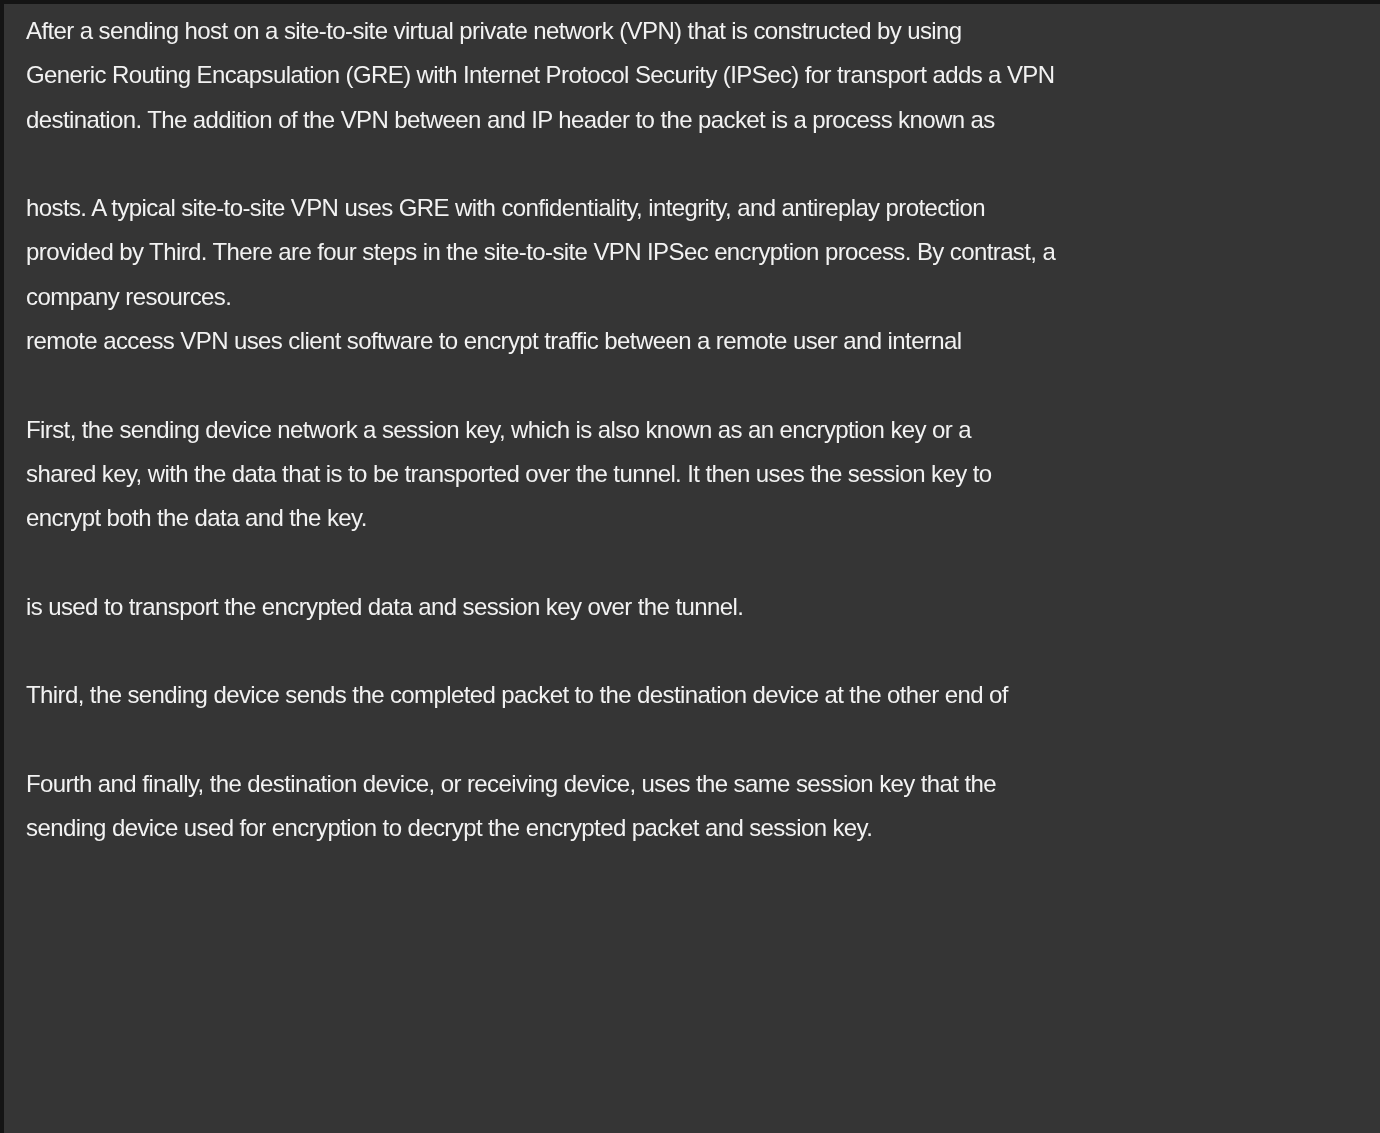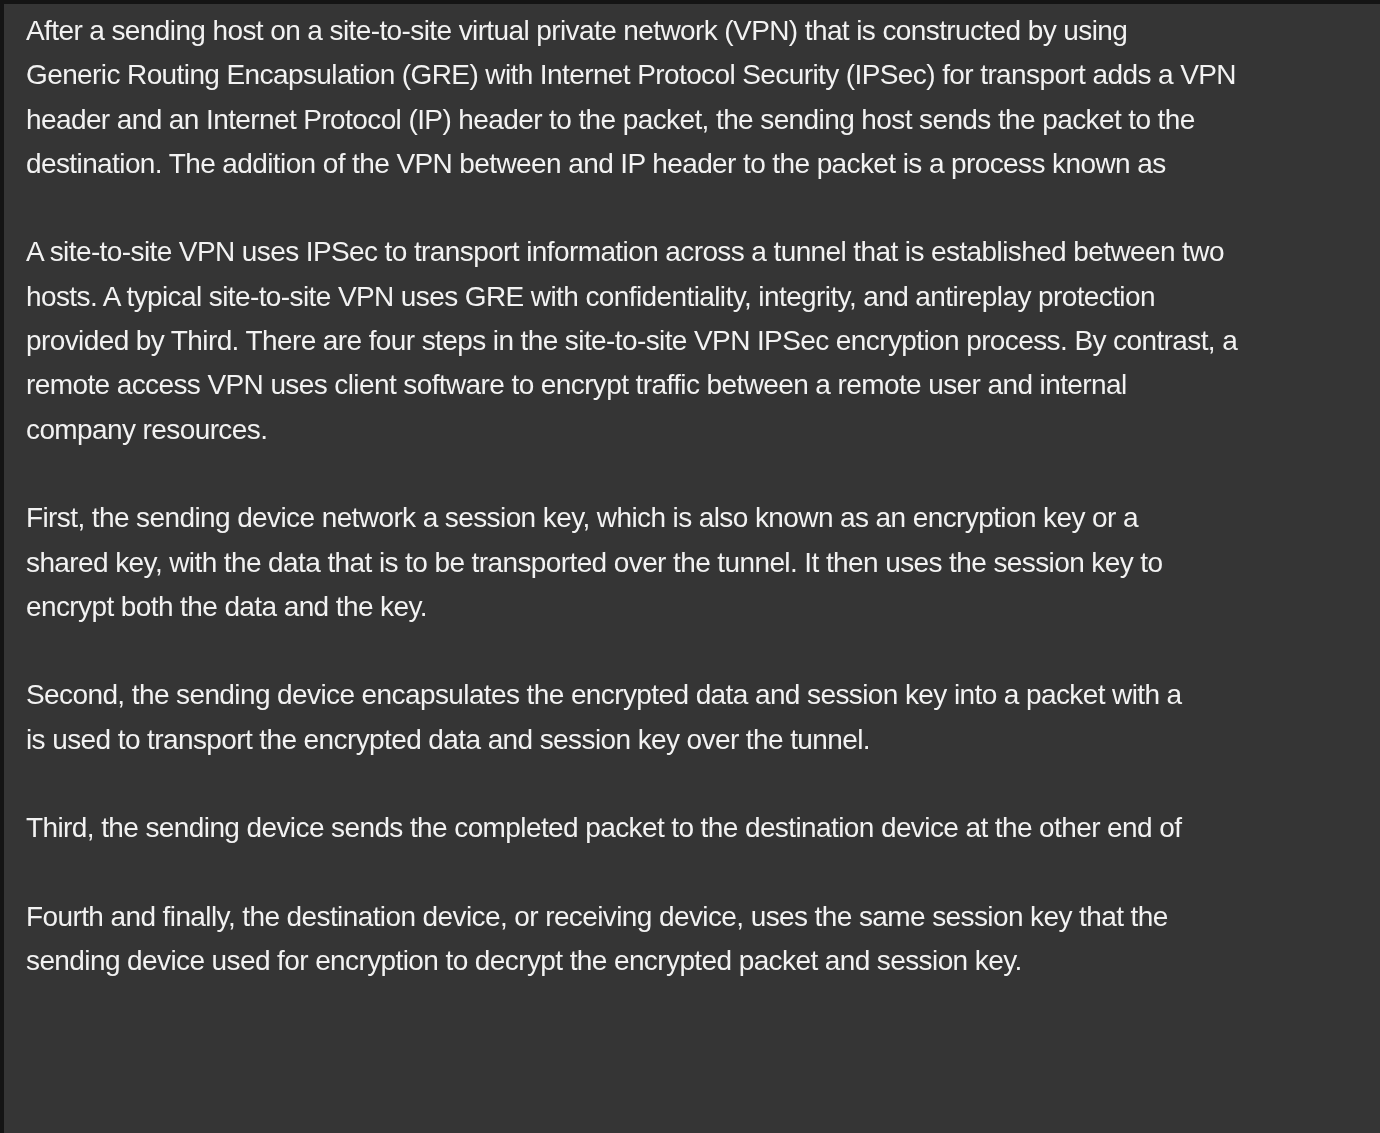--- a/index.html
+++ b/index.html
@@ -16,21 +16,21 @@
     height: 1133px;
     background: #353535;
     box-sizing: border-box;
     border-top: 4px solid #141414;
     border-left: 4px solid #141414;
   }
   .text-panel {
     box-sizing: border-box;
     padding: 5px 20px 0 22px; 
     font-family: "Liberation Sans", sans-serif;
-    font-size: 28px;
+    font-size: 24px;
     font-weight: 400;
     letter-spacing: -0.6px;
     line-height: 44.3px;
     color: #f2f2f2;
     -webkit-font-smoothing: antialiased;
   }
   .para {
     margin: 0 0 44.3px 0;
     padding: 0;
   }
@@ -43,40 +43,37 @@
 </style>
 </head>
 <body>
 
 <div class="screen">
   <div class="text-panel">
 
     <div class="para">
       <div class="line">After a sending host on a site-to-site virtual private network (VPN) that is constructed by using</div>
       <div class="line">Generic Routing Encapsulation (GRE) with Internet Protocol Security (IPSec) for transport adds a VPN</div>
-      <div class="line">header and an Internet Protocol (IP) header to the packet, the sending host sends the packet to the</div>
       <div class="line">destination. The addition of the VPN between and IP header to the packet is a process known as</div>
     </div>
 
     <div class="para">
-      <div class="line">A site-to-site VPN uses IPSec to transport information across a tunnel that is established between two</div>
       <div class="line">hosts. A typical site-to-site VPN uses GRE with confidentiality, integrity, and antireplay protection</div>
       <div class="line">provided by Third. There are four steps in the site-to-site VPN IPSec encryption process. By contrast, a</div>
+      <div class="line">company resources.</div>
       <div class="line">remote access VPN uses client software to encrypt traffic between a remote user and internal</div>
-      <div class="line">company resources.</div>
     </div>
 
     <div class="para">
       <div class="line">First, the sending device network a session key, which is also known as an encryption key or a</div>
       <div class="line">shared key, with the data that is to be transported over the tunnel. It then uses the session key to</div>
       <div class="line">encrypt both the data and the key.</div>
     </div>
 
     <div class="para">
-      <div class="line">Second, the sending device encapsulates the encrypted data and session key into a packet with a</div>
       <div class="line">is used to transport the encrypted data and session key over the tunnel.</div>
     </div>
 
     <div class="para">
       <div class="line">Third, the sending device sends the completed packet to the destination device at the other end of</div>
     </div>
 
     <div class="para">
       <div class="line">Fourth and finally, the destination device, or receiving device, uses the same session key that the</div>
       <div class="line">sending device used for encryption to decrypt the encrypted packet and session key.</div>

